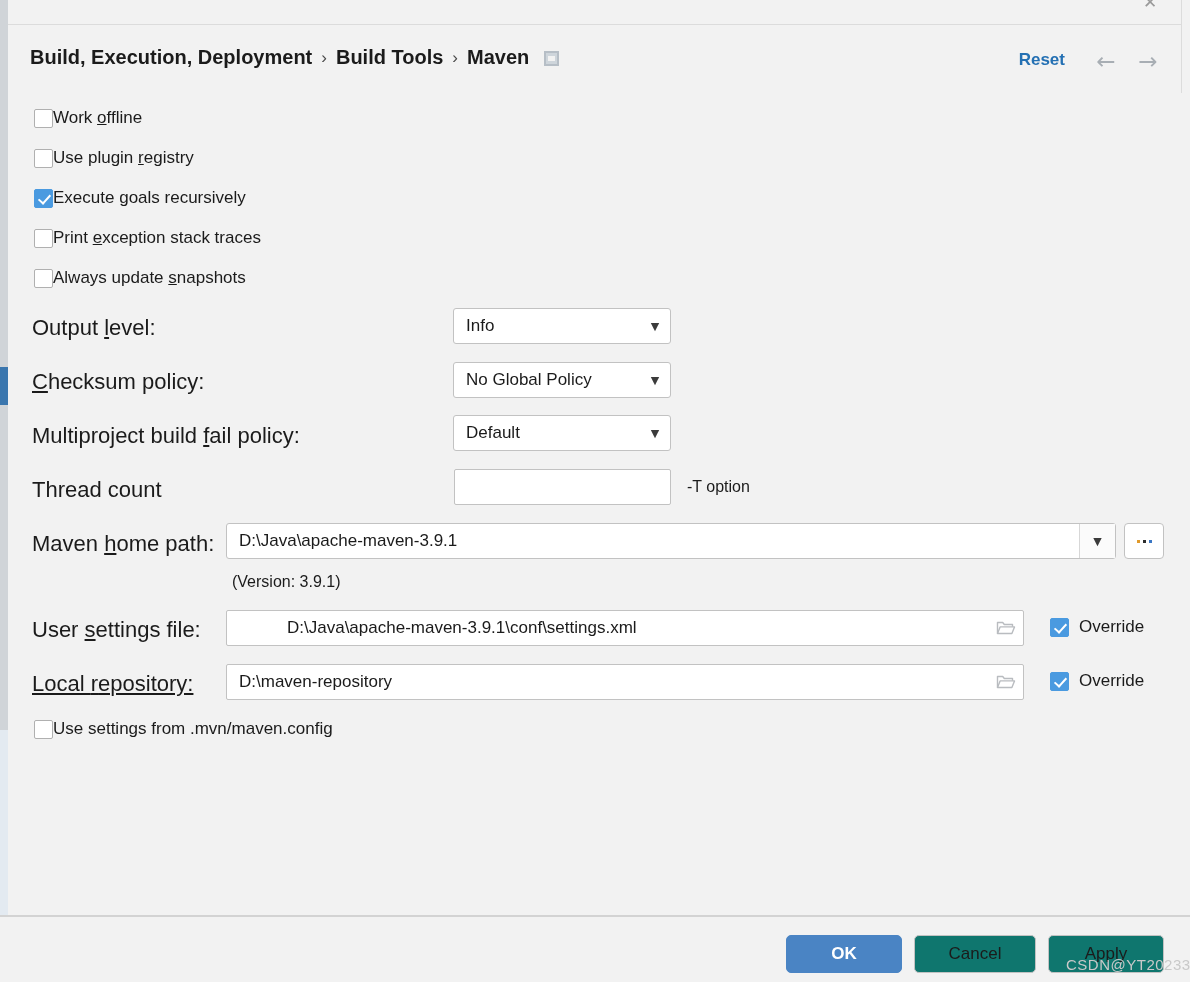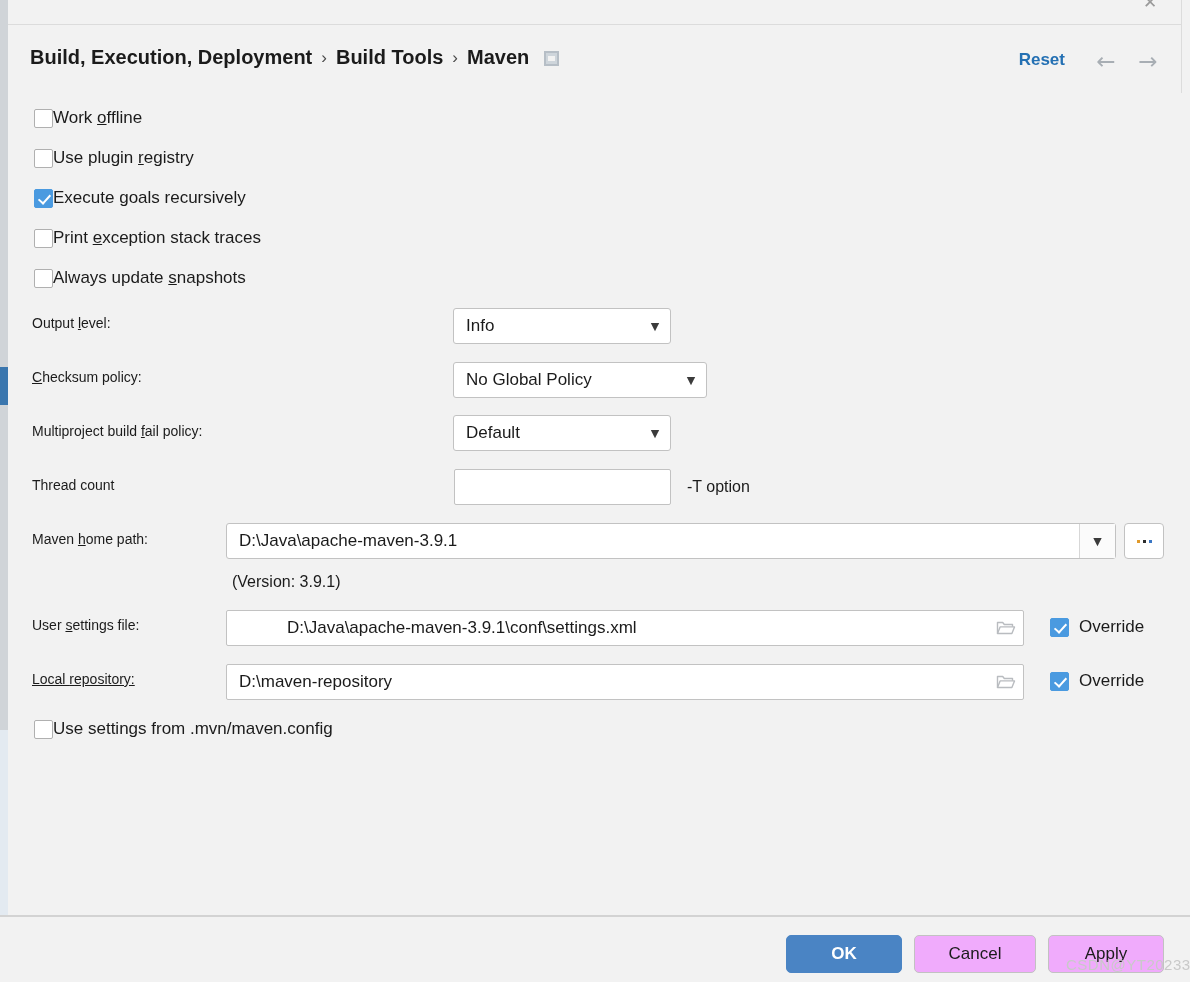--- a/index.html
+++ b/index.html
@@ -163,21 +163,21 @@
   .cb-label {
     font-size: 17px;
     color: #1b1b1b;
     white-space: nowrap;
   }
   .mn { text-decoration: underline; }
 
   
   .form-label {
     position: absolute;
-    font-size: 14px;
+    font-size: 22px;
     color: #1b1b1b;
     white-space: nowrap;
   }
 
   
   .combo {
     position: absolute;
     height: 36px;
     background: #ffffff;
     border: 1px solid #c2c2c2;
@@ -315,21 +315,21 @@
     position: absolute;
     top: 18px;
     height: 38px;
     border-radius: 5px;
     font-size: 17px;
     display: flex;
     align-items: center;
     justify-content: center;
     cursor: pointer;
     border: 1px solid #c2c2c2;
-    background: #f0abfc;
+    background: #0f766e;
     color: #1b1b1b;
   }
   .btn-ok {
     left: 786px; width: 116px;
     background: #4a84c4;
     border-color: #4a84c4;
     color: #ffffff;
     font-weight: bold;
   }
   .btn-cancel { left: 914px; width: 122px; }
@@ -399,21 +399,21 @@
       <span class="cb-label"><span>Always update </span><span class="mn">s</span><span>napshots</span></span>
     </div>
 
     <div class="form-label" style="left:24px; top:222px;"><span>Output </span><span class="mn">l</span><span>evel:</span></div>
     <div class="combo" style="left:445px; top:215px; width:218px;">
       <span class="combo-value">Info</span>
       <span class="combo-arrow">▼</span>
     </div>
 
     <div class="form-label" style="left:24px; top:276px;"><span></span><span class="mn">C</span><span>hecksum policy:</span></div>
-    <div class="combo" style="left:445px; top:269px; width:254px;">
+    <div class="combo" style="left:445px; top:269px; width:218px;">
       <span class="combo-value">No Global Policy</span>
       <span class="combo-arrow">▼</span>
     </div>
 
     <div class="form-label" style="left:24px; top:330px;"><span>Multiproject build </span><span class="mn">f</span><span>ail policy:</span></div>
     <div class="combo" style="left:445px; top:322px; width:218px;">
       <span class="combo-value">Default</span>
       <span class="combo-arrow">▼</span>
     </div>
 

